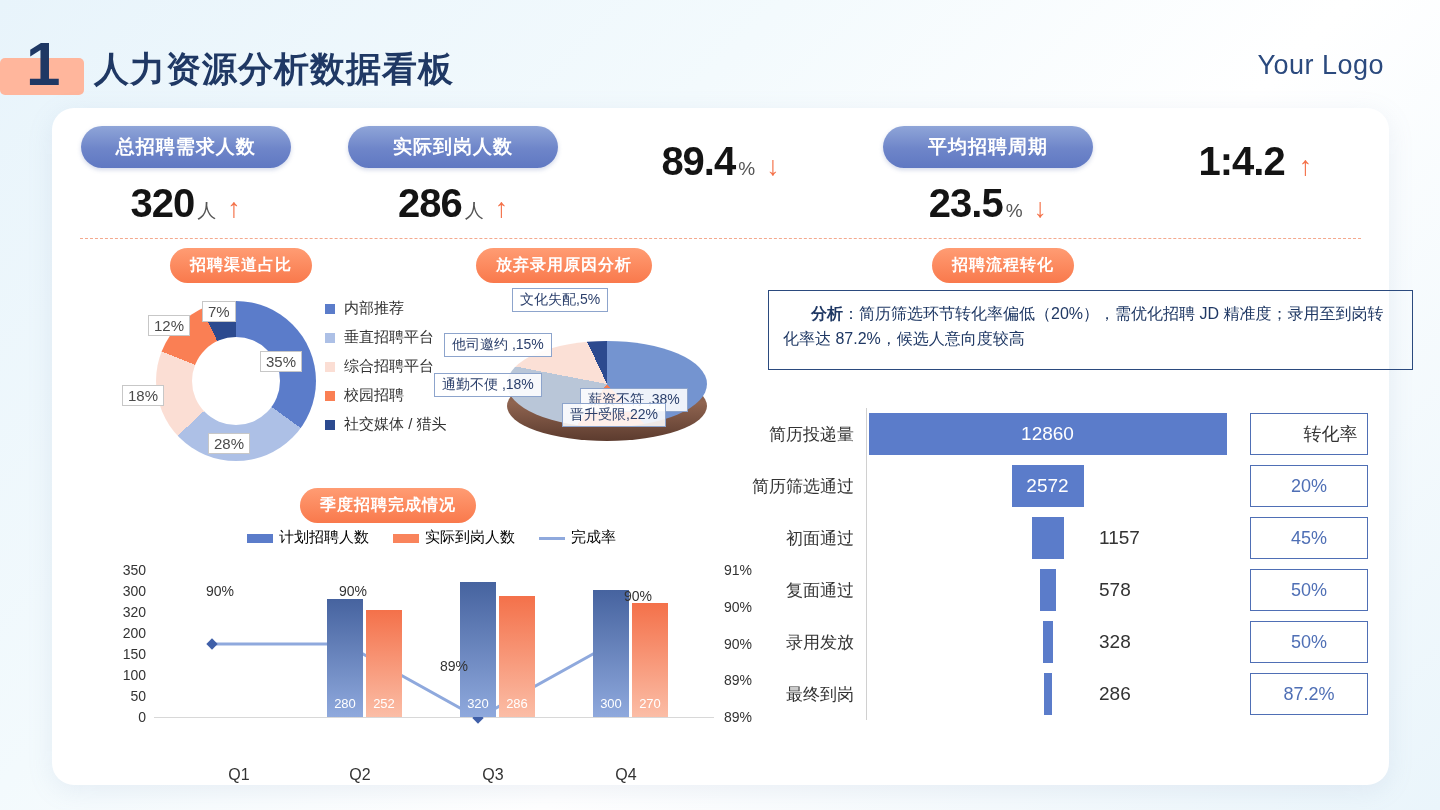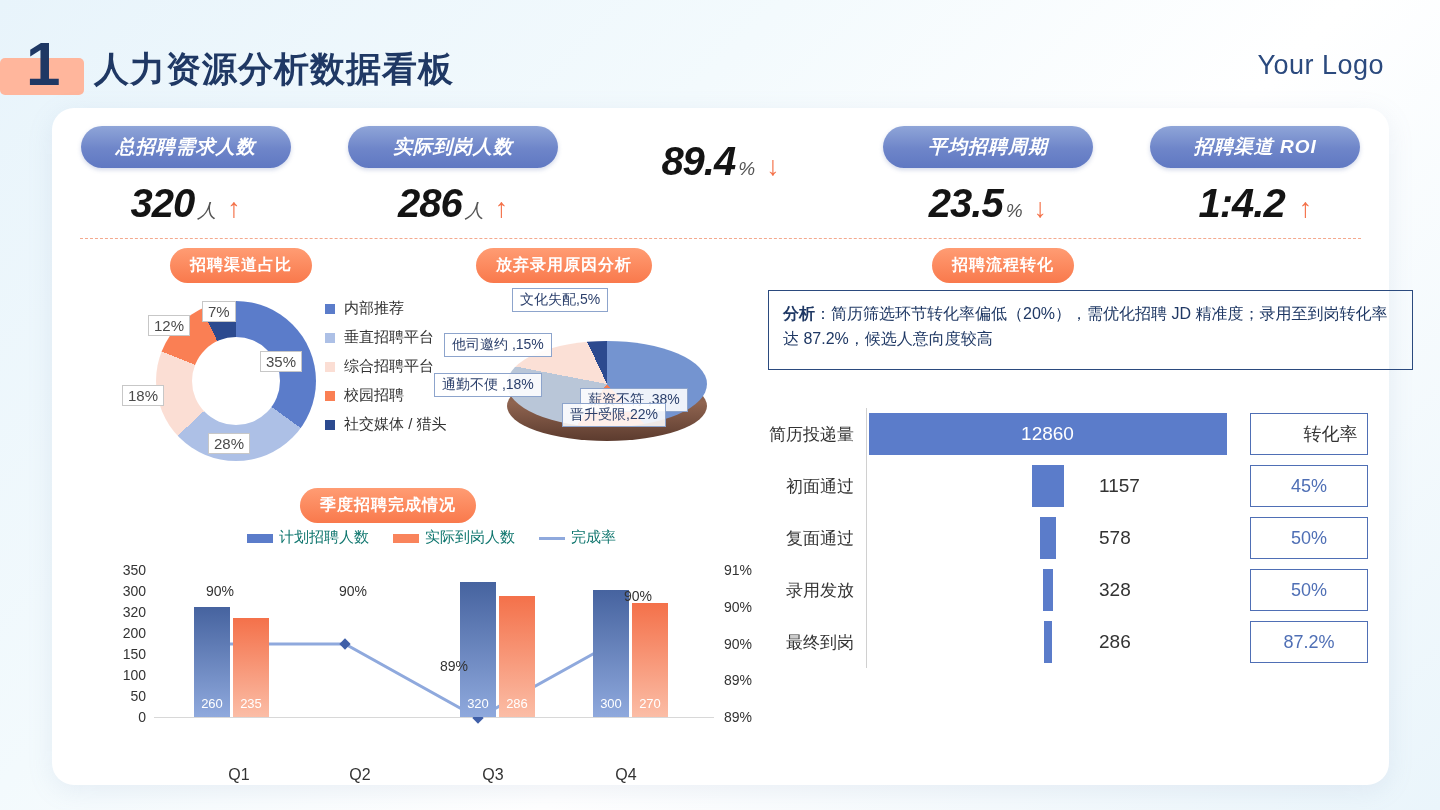--- a/index.html
+++ b/index.html
@@ -33,21 +33,21 @@
   
   .card {
     position: absolute; left: 52px; top: 108px; width: 1337px; height: 677px;
     background: #fff; border-radius: 22px;
     box-shadow: 0 6px 26px rgba(120,150,185,0.13);
   }
 
   
   .kpi-row { position: absolute; left: 0; top: 18px; width: 100%; height: 112px;
              display: flex; }
-  .kpi { flex: 1; display: flex; flex-direction: column; align-items: center; font-style: italic; }
+  .kpi { flex: 1; display: flex; flex-direction: column; align-items: center; }
   .kpi-pill {
     min-width: 210px; padding: 8px 26px; border-radius: 22px;
     background: linear-gradient(180deg, #8fa5d8 0%, #6e85c9 55%, #5f78c2 100%);
     color: #fff; font-size: 19px; font-weight: 700; text-align: center;
     letter-spacing: 1px; box-shadow: 0 2px 4px rgba(80,105,170,0.25);
   }
   .kpi-val { margin-top: 13px; display: flex; align-items: baseline; white-space: nowrap; }
   .kpi-num { font-size: 40px; font-weight: 700; color: #141414; letter-spacing: -1px; }
   .kpi-unit { font-size: 19px; color: #555; margin-left: 3px; }
   .kpi-arrow { font-size: 27px; color: #f4724a; margin-left: 11px; line-height: 1; font-weight: 400; }
@@ -100,42 +100,42 @@
     position: absolute; background: rgba(255,255,255,0.88); border: 1px solid #8da4cc;
     font-size: 14px; color: #2b3f6b; padding: 2px 7px; white-space: nowrap;
   }
 
   
   .analysis {
     position: absolute; left: 716px; top: 182px; width: 645px; height: 80px;
     border: 1px solid #2b4a7e; padding: 11px 14px;
     font-size: 16px; line-height: 1.55; color: #1f3864;
   }
-  .analysis b { font-weight: 700; }
+  .analysis b { font-weight: 700; margin-left: 28px; }
 
   
   .funnel { position: absolute; left: 696px; top: 300px; width: 640px; height: 355px; }
   .fn-row { position: relative; height: 52px; display: flex; align-items: center; }
   .fn-label { width: 118px; text-align: right; padding-right: 12px; font-size: 17px; color: #333; }
   .fn-area { position: relative; width: 362px; height: 100%; border-left: 1px solid #d0d0d0;
              display: flex; align-items: center; justify-content: center; }
   .fn-bar { background: #5b7cca; height: 42px; display: flex; align-items: center;
             justify-content: center; color: #fff; font-size: 19px; }
   .fn-out { position: absolute; font-size: 19px; color: #333; }
   .fn-rate {
     width: 118px; margin-left: 22px; height: 42px; border: 1px solid #4f6fb5;
     display: flex; align-items: center; justify-content: center;
     font-size: 18px; color: #4f6fb5;
   }
   .fn-rate.head { color: #333; padding-left: 43px; }
 
   
   .barchart { position: absolute; left: 60px; top: 420px; width: 660px; height: 240px; }
   .bc-legend { position: absolute; left: 135px; top: 0; display: flex; gap: 24px; align-items: flex-end;
-               font-size: 15px; color: #0f766e; }
+               font-size: 15px; color: #000000; }
   .bc-legend span.sw { width: 26px; height: 9px; display: inline-block; margin-right: 6px; vertical-align: middle; }
   .bc-plot { position: absolute; left: 42px; top: 42px; width: 560px; height: 148px;
              border-bottom: 1px solid #d8d8d8; }
   .bc-ylab { position: absolute; right: 100%; margin-right: 8px; font-size: 14px;
              color: #333; transform: translateY(-50%); text-align: right; width: 38px; }
   .bc-y2 { position: absolute; left: 100%; margin-left: 10px; font-size: 14px;
            color: #333; transform: translateY(-50%); }
   .bc-group { position: absolute; bottom: 0; display: flex; align-items: flex-end; gap: 3px; }
   .bc-bar { width: 36px; position: relative; }
   .bc-bar span { position: absolute; bottom: 6px; left: 0; right: 0; text-align: center;
@@ -182,21 +182,20 @@
       </div>
       <div class="kpi">
         <div class="kpi-pill">平均招聘周期</div>
         <div class="kpi-val">
           <span class="kpi-num">23.5</span>
           <span class="kpi-unit">%</span>
           <span class="kpi-arrow">↓</span>
         </div>
       </div>
       <div class="kpi">
-        <div class="kpi-pill">招聘渠道 ROI</div>
         <div class="kpi-val">
           <span class="kpi-num">1:4.2</span>
           <span class="kpi-unit"></span>
           <span class="kpi-arrow">↑</span>
         </div>
       </div>
     </div>
 
     <div class="divider"></div>
 
@@ -251,20 +250,27 @@
       <b>分析</b><span>：简历筛选环节转化率偏低（20%），需优化招聘 JD 精准度；录用至到岗转化率达 87.2%，候选人意向度较高</span>
     </div>
 
     <div class="funnel">
       <div class="fn-row">
         <div class="fn-label">简历投递量</div>
         <div class="fn-area">
           <div class="fn-bar" style="width:358px">12860</div>
         </div>
         <div class="fn-rate head">转化率</div>
+      </div>
+      <div class="fn-row">
+        <div class="fn-label">简历筛选通过</div>
+        <div class="fn-area">
+          <div class="fn-bar" style="width:72px">2572</div>
+        </div>
+        <div class="fn-rate">20%</div>
       </div>
       <div class="fn-row">
         <div class="fn-label">初面通过</div>
         <div class="fn-area">
           <div class="fn-bar" style="width:32px"></div>
           <div class="fn-out" style="left:232px">1157</div>
         </div>
         <div class="fn-rate">45%</div>
       </div>
       <div class="fn-row">
@@ -320,31 +326,31 @@
         <svg style="position:absolute;left:0;top:0;width:560px;height:148px;overflow:visible">
           <polyline id="rate-line" fill="none" stroke="#8fa9dd" stroke-width="3" points="58,74 191,74 324,148 457,74"></polyline>
           <g id="rate-pts">
               <rect x="54" y="70" width="8" height="8" fill="#3f5fa8" transform="rotate(45 58 74)"></rect>
               <rect x="187" y="70" width="8" height="8" fill="#3f5fa8" transform="rotate(45 191 74)"></rect>
               <rect x="320" y="144" width="8" height="8" fill="#3f5fa8" transform="rotate(45 324 148)"></rect>
               <rect x="453" y="70" width="8" height="8" fill="#3f5fa8" transform="rotate(45 457 74)"></rect>
             </g>
         </svg>
 
-        <div class="bc-group" style="left:40px">
-          <div class="bc-bar" style="height:110px;background:linear-gradient(180deg,#46639f,#8fa9dd)">
-              <span>260</span>
-            </div>
-          <div class="bc-bar" style="height:99px;background:linear-gradient(180deg,#f4714a,#fbbda6)">
-              <span>235</span>
-            </div>
-        </div>
         <div class="bc-cat" style="left:45px">Q1</div>
         <div class="bc-pct" style="left:52px; top:13px">90%</div>
 
+        <div class="bc-group" style="left:173px">
+          <div class="bc-bar" style="height:118px;background:linear-gradient(180deg,#46639f,#8fa9dd)">
+              <span>280</span>
+            </div>
+          <div class="bc-bar" style="height:107px;background:linear-gradient(180deg,#f4714a,#fbbda6)">
+              <span>252</span>
+            </div>
+        </div>
         <div class="bc-cat" style="left:166px">Q2</div>
         <div class="bc-pct" style="left:185px; top:13px">90%</div>
 
         <div class="bc-group" style="left:306px">
           <div class="bc-bar" style="height:135px;background:linear-gradient(180deg,#46639f,#8fa9dd)">
               <span>320</span>
             </div>
           <div class="bc-bar" style="height:121px;background:linear-gradient(180deg,#f4714a,#fbbda6)">
               <span>286</span>
             </div>

